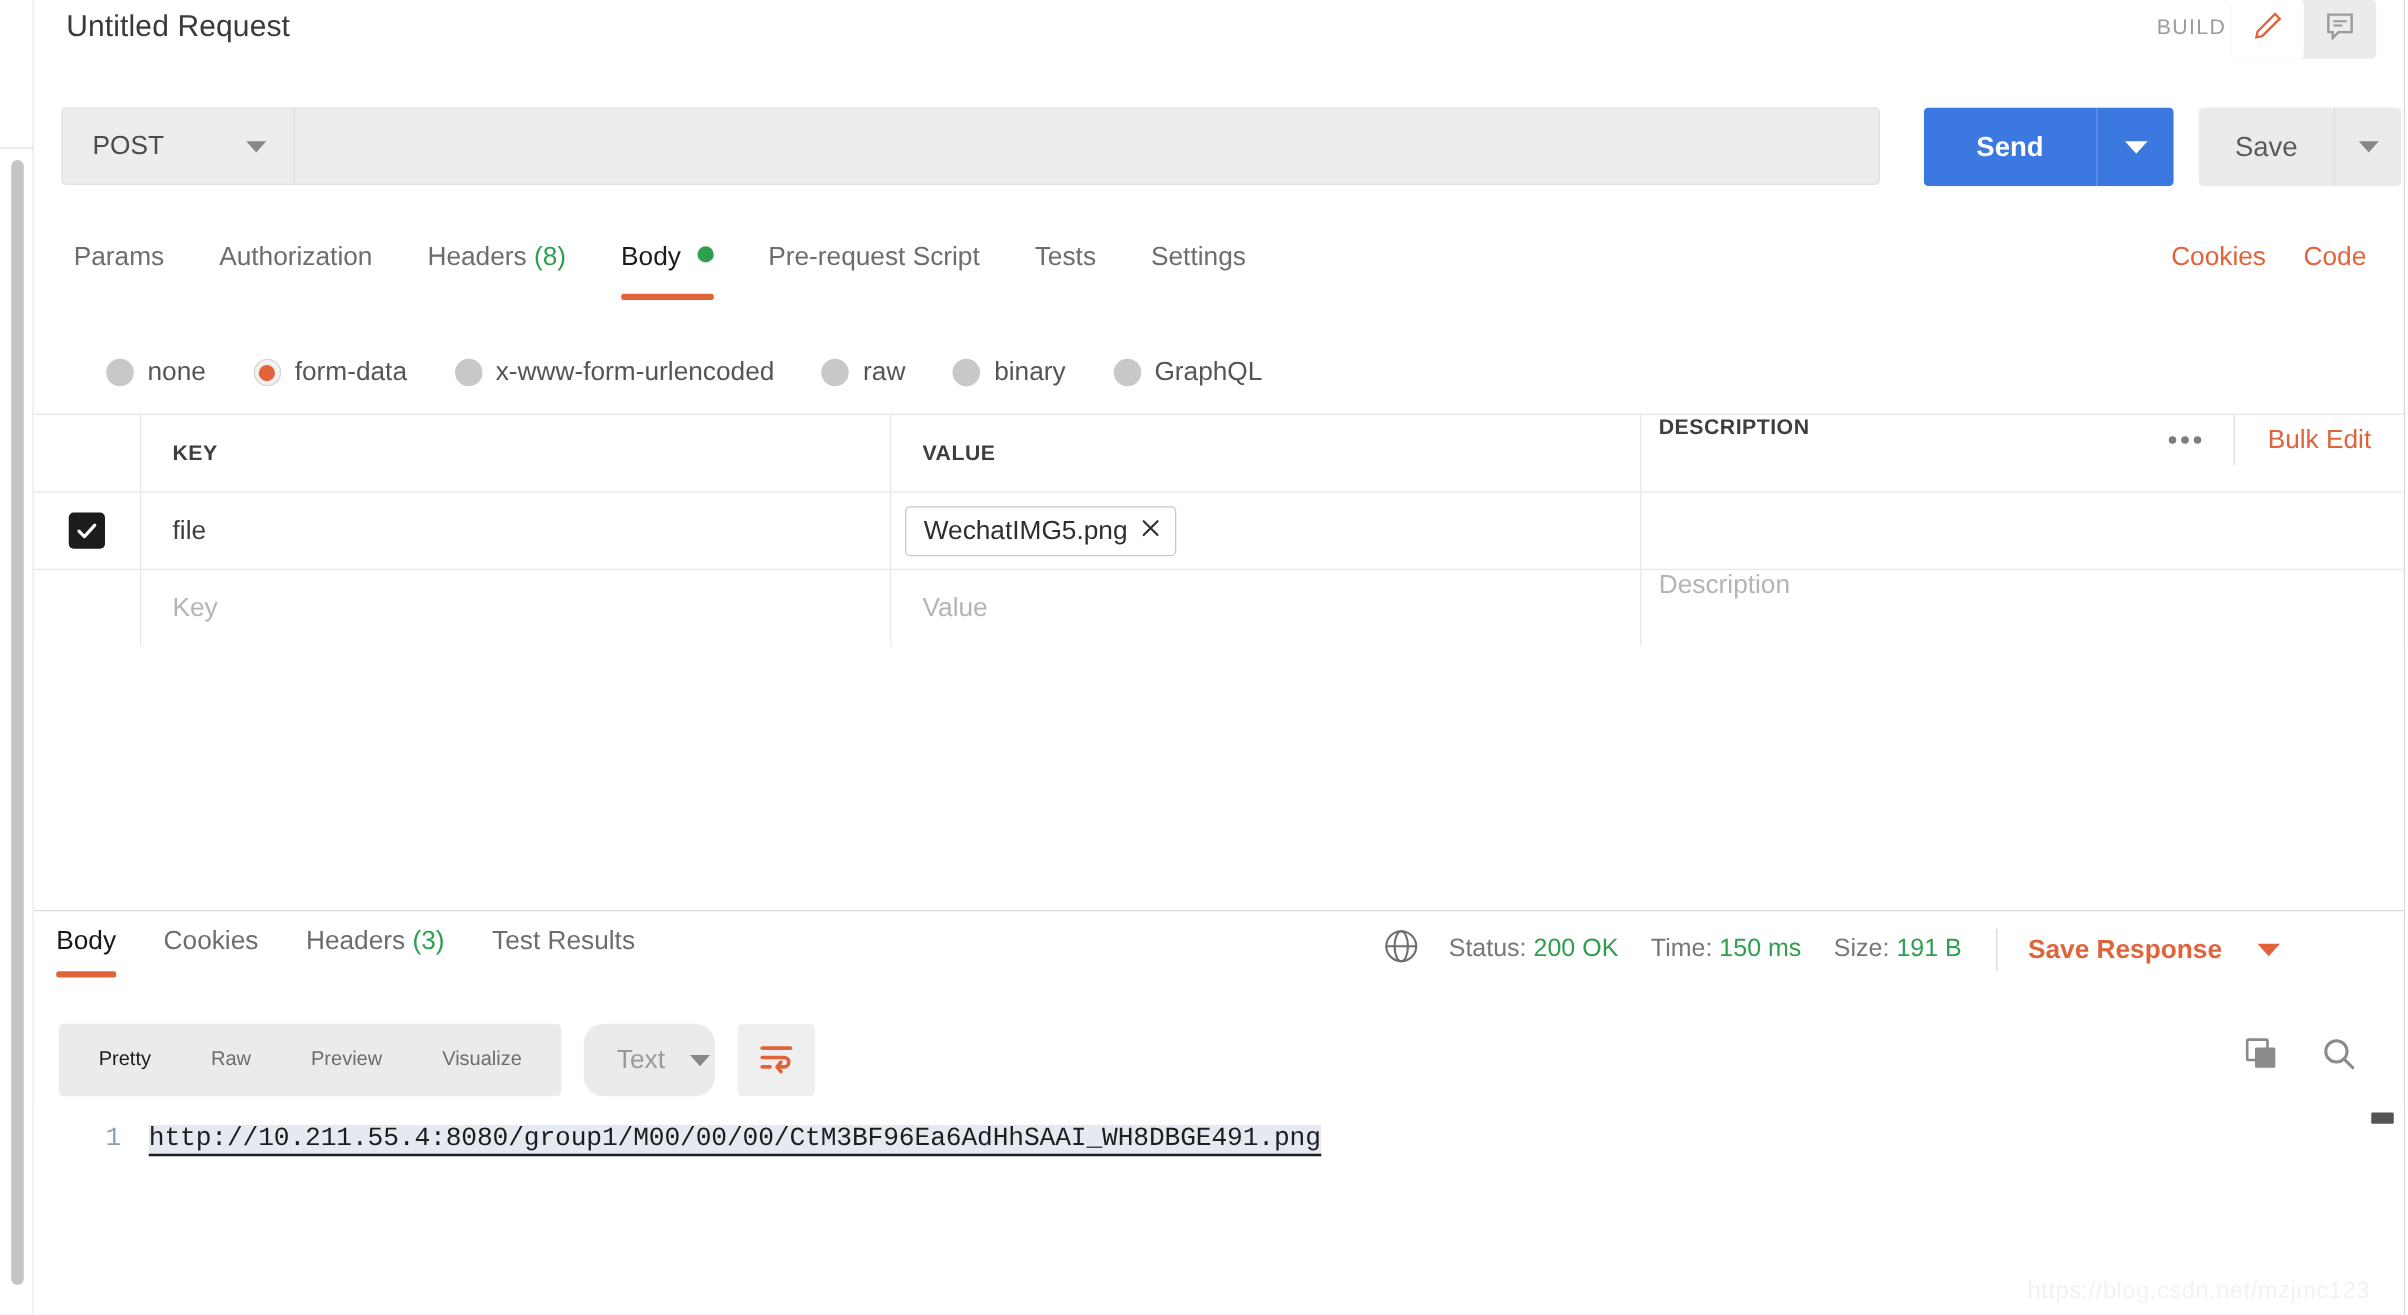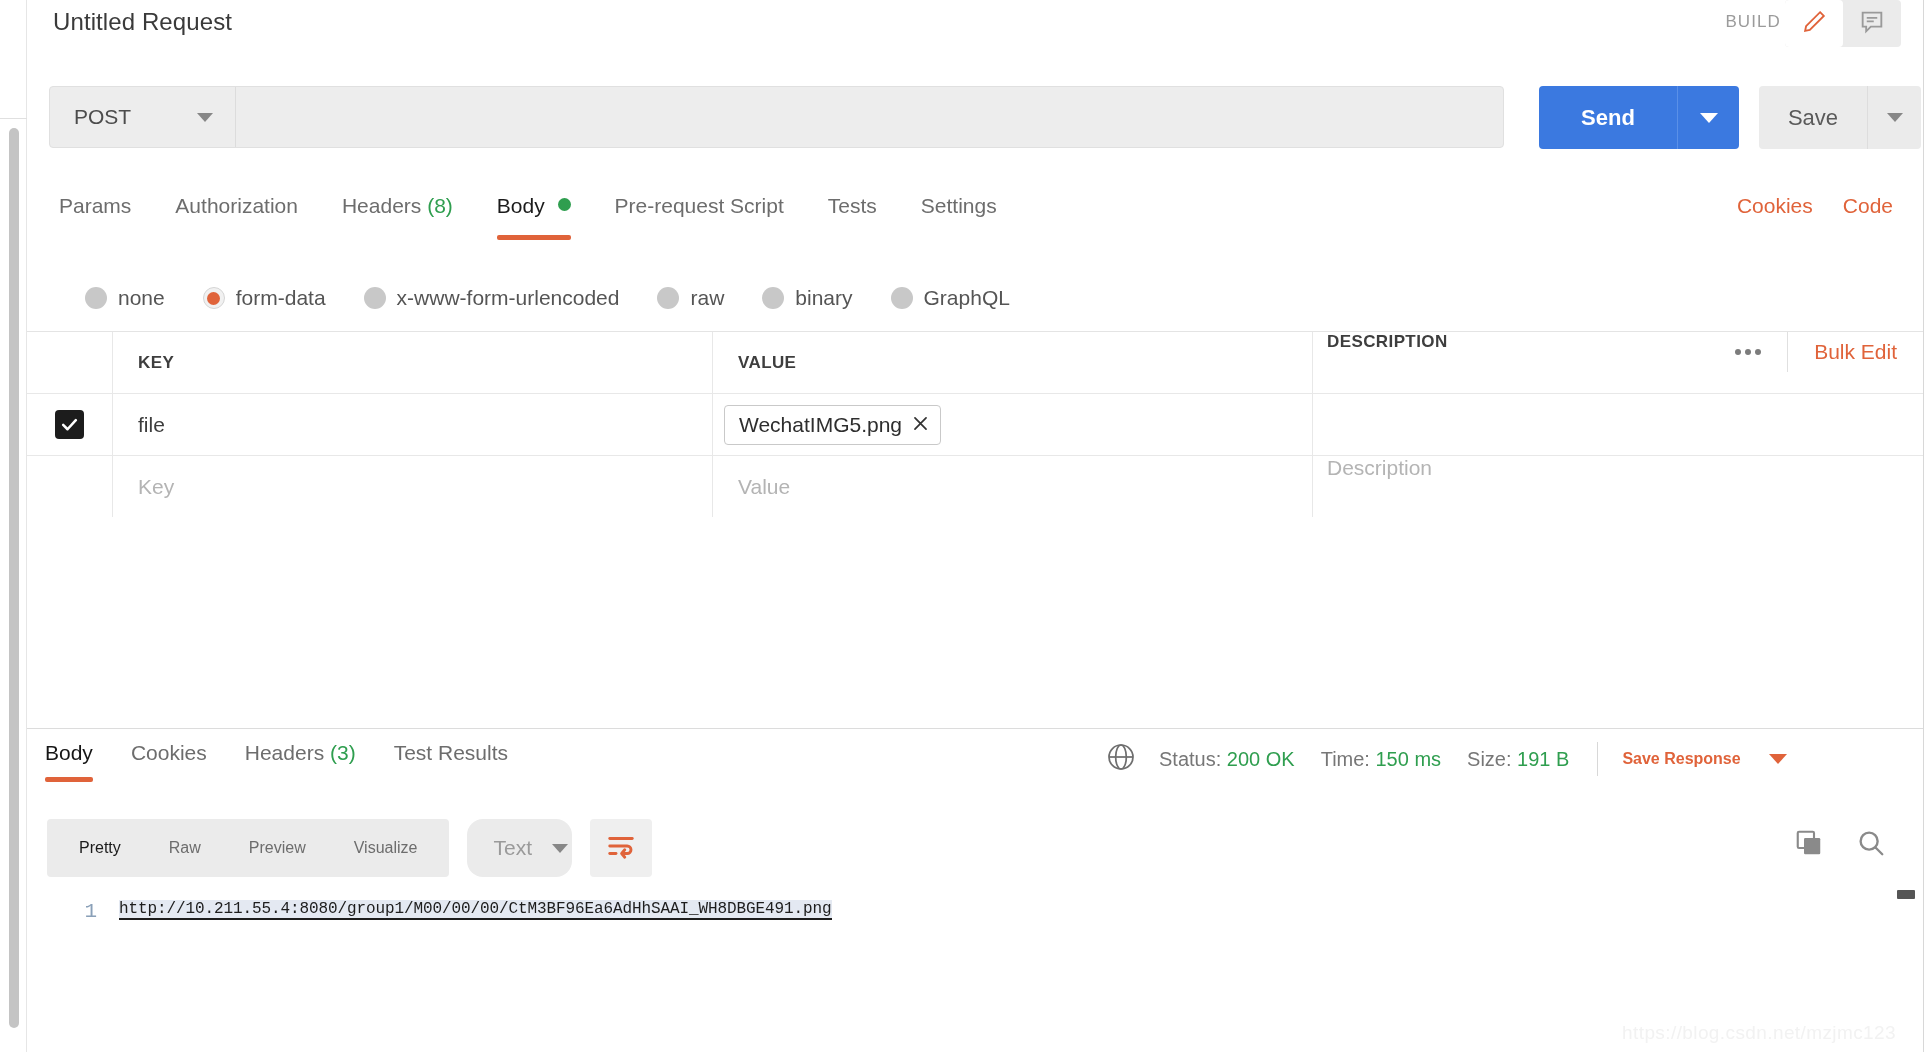--- a/index.html
+++ b/index.html
@@ -246,21 +246,21 @@
     display: flex; align-items: center; gap: 0;
   }
   .globe-icon { margin-right: 22px; }
   .meta-item { font-size: 20px; color: #777777; margin-right: 26px; white-space: nowrap; }
   .meta-val { color: #2f9e4f; }
   .meta-divider {
     width: 1px; height: 34px; background: #d8d8d8; margin: 0 24px 0 2px;
   }
   .save-response {
     display: flex; align-items: center; gap: 28px;
-    font-size: 16px; color: #e0633a; font-weight: bold; cursor: pointer;
+    font-size: 21px; color: #e0633a; font-weight: bold; cursor: pointer;
   }
   .caret-orange {
     width: 0; height: 0; border-left: 9px solid transparent;
     border-right: 9px solid transparent; border-top: 10px solid #e0633a;
   }
 
   
   .resp-toolbar {
     position: absolute; left: 27px; top: 812px; right: 3px; height: 72px;
     display: flex; align-items: center; padding-left: 20px;
@@ -296,21 +296,21 @@
     position: absolute; left: 27px; top: 884px; right: 3px; bottom: 0;
     background: #ffffff; overflow: hidden;
   }
   .code-line { display: flex; align-items: flex-start; padding-top: 16px; }
   .line-no {
     width: 92px; text-align: right; padding-right: 22px;
     font-family: "Liberation Mono", monospace; font-size: 21px;
     color: #8aa0b8; user-select: none;
   }
   .code-text {
-    font-family: "Liberation Mono", monospace; font-size: 16px;
+    font-family: "Liberation Mono", monospace; font-size: 21px;
     color: #1d1d1d; background: #e4e9f2;
     border-bottom: 2px solid #1d1d1d; letter-spacing: -0.1px;
     white-space: pre; cursor: text;
   }
   .watermark {
     position: absolute; right: 30px; bottom: 8px;
     font-size: 19px; color: #f2f2f2; letter-spacing: 0.4px;
     user-select: none;
   }
 </style>

